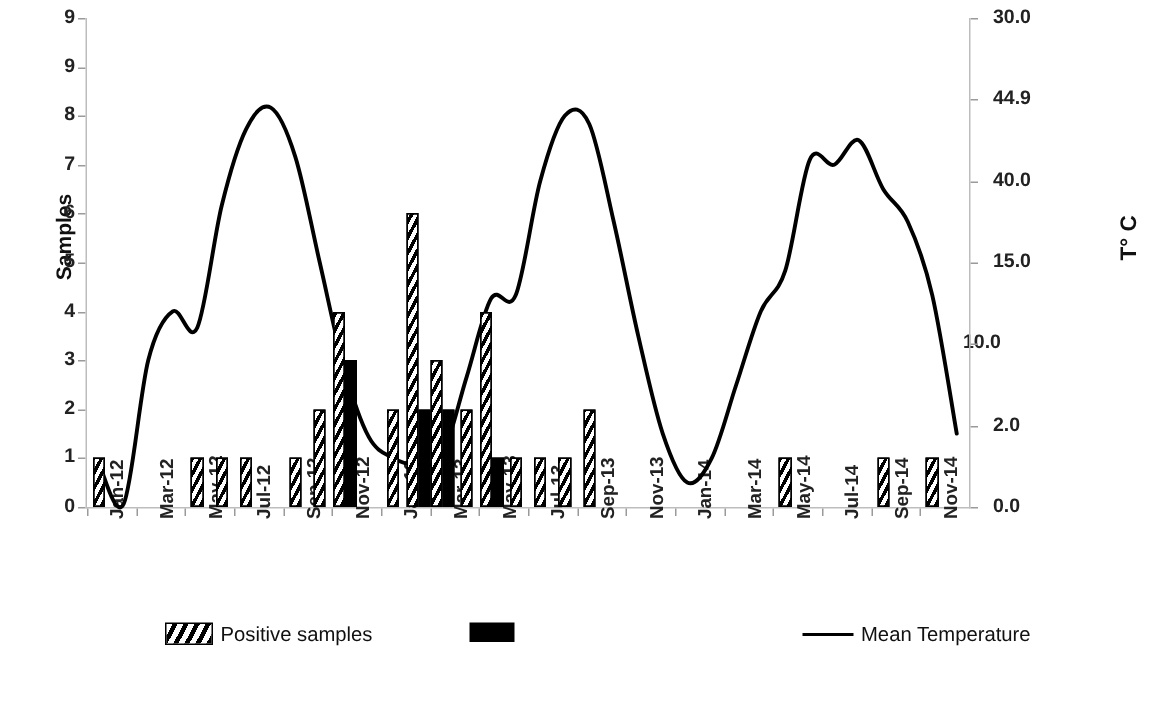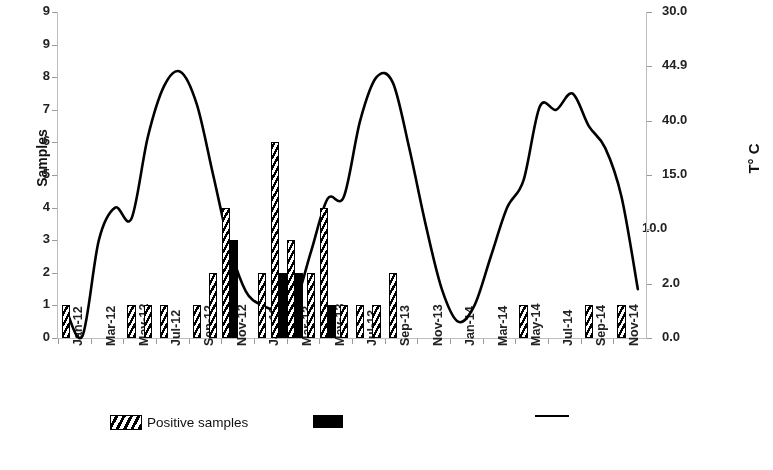--- a/index.html
+++ b/index.html
@@ -182,16 +182,17 @@
   <div class="legend">
     <div class="lg" style="left:0px;top:2px;">
       <span class="sw-hatch"></span>
       <span>Positive samples</span>
     </div>
     <div class="lg" style="left:203px;top:2px;">
       <span class="sw-solid"></span>
     </div>
     <div class="lg" style="left:425px;top:2px;">
       <span class="sw-line"></span>
+      <span>Mean Temperature</span>
     </div>
   </div>
 
 </div>
 
 </body></html>

